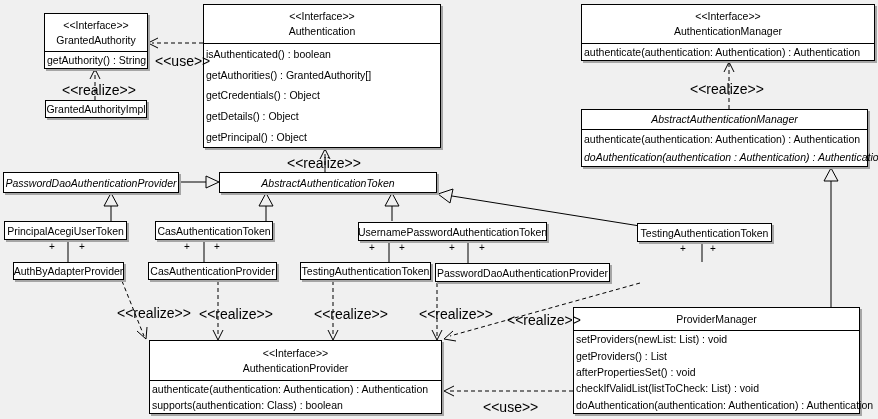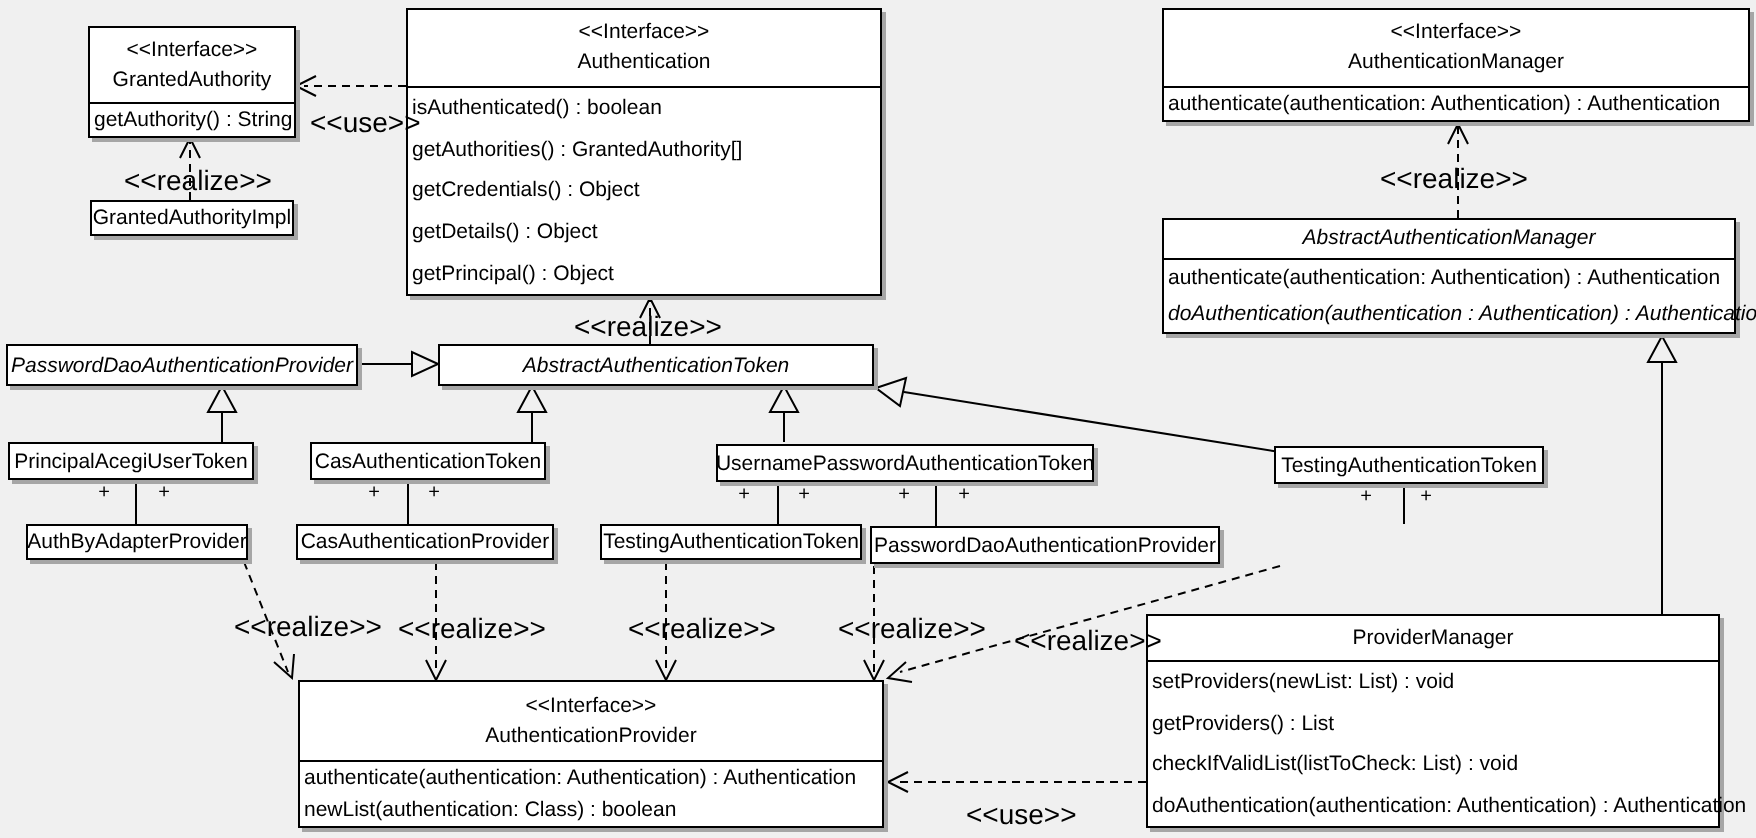--- a/index.html
+++ b/index.html
@@ -210,31 +210,32 @@
   </div>
 
 
   <div class="box" style="left:149px;top:340px;width:293px;height:74px">
     <div class="title" style="height:39px">
       <div class="stereo">&lt;&lt;Interface&gt;&gt;</div>
       <div class="cname">AuthenticationProvider</div>
     </div>
     <div class="methods">
       <div class="m">authenticate(authentication: Authentication) : Authentication</div>
-      <div class="m">newList(authentication: Class) : boolean</div>
+      <div class="m">supports(authentication: Class) : boolean</div>
     </div>
   </div>
 
   <div class="box" style="left:573px;top:307px;width:287px;height:107px">
     <div class="title" style="height:22px">
       <div class="cname">ProviderManager</div>
     </div>
     <div class="methods">
       <div class="m">setProviders(newList: List) : void</div>
       <div class="m">getProviders() : List</div>
+      <div class="m">afterPropertiesSet() : void</div>
       <div class="m">checkIfValidList(listToCheck: List) : void</div>
       <div class="m">doAuthentication(authentication: Authentication) : Authentication</div>
     </div>
   </div>
 
   <span class="edge-label" style="left:62px;top:82px">&lt;&lt;realize&gt;&gt;</span>
   <span class="edge-label" style="left:155px;top:53px">&lt;&lt;use&gt;&gt;</span>
   <span class="edge-label" style="left:690px;top:81px">&lt;&lt;realize&gt;&gt;</span>
   <span class="edge-label" style="left:287px;top:155px">&lt;&lt;realize&gt;&gt;</span>
   <span class="edge-label" style="left:117px;top:305px">&lt;&lt;realize&gt;&gt;</span>

